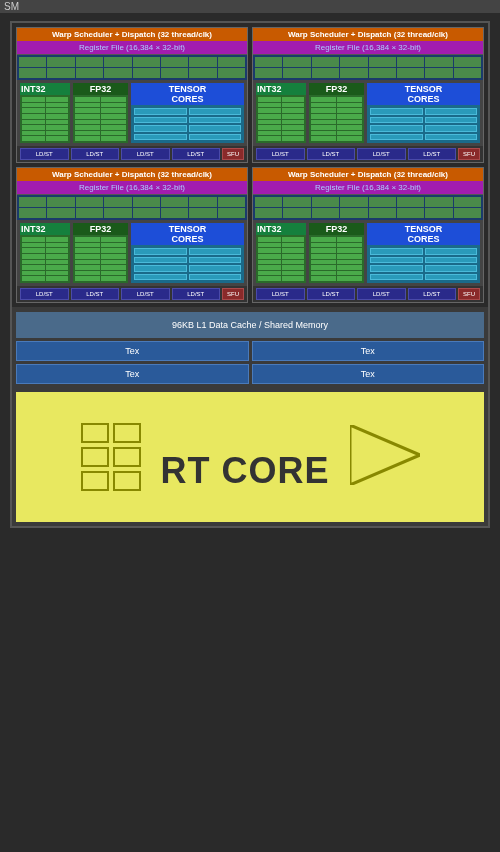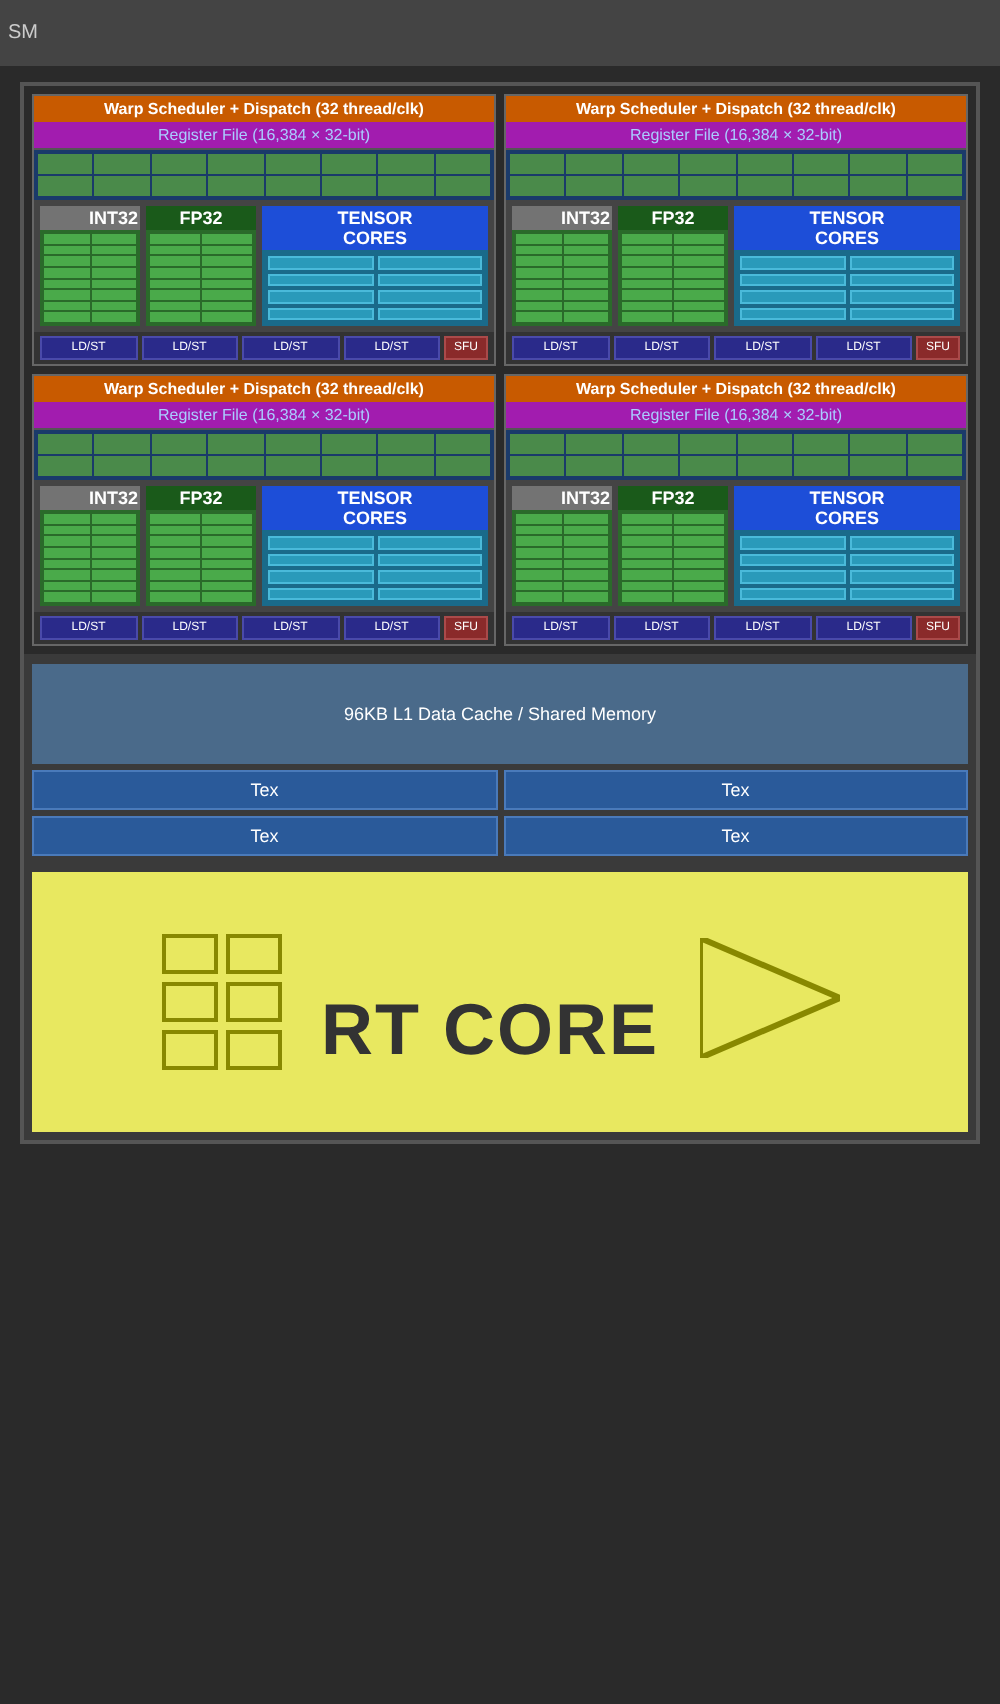--- a/index.html
+++ b/index.html
@@ -87,22 +87,22 @@
     }
 
     .int32-cell {
       background: #4aaa4a;
     }
 
     .int32-label {
       color: white;
       font-size: 9px;
       font-weight: bold;
-      text-align: right;
-      background: #737373;
+      text-align: left;
+      background: #15803d;
       padding: 1px;
     }
 
     .int32-wrapper {
       flex: 0 0 50px;
       display: flex;
       flex-direction: column;
     }
 
     .fp32-wrapper {
@@ -193,21 +193,21 @@
 
     .bottom-section {
       padding: 2px 4px;
     }
 
     .l1-cache {
       background: #4a6a8a;
       color: white;
       font-size: 9px;
       text-align: center;
-      padding: 20px;
+      padding: 8px;
       margin: 3px 0;
     }
 
     .tex-row {
       display: grid;
       grid-template-columns: 1fr 1fr;
       gap: 3px;
       margin-bottom: 3px;
     }
 
@@ -236,21 +236,21 @@
       font-weight: bold;
       color: #333;
       letter-spacing: 1px;
       margin-top: 28px;
     }
 
     .sm-title {
       background: #444;
       color: #ccc;
       font-size: 10px;
-      padding: 11px 4px;
+      padding: 1px 4px;
     }
 
     .diagram-left {
       display: flex;
       flex-direction: column;
       gap: 5px;
     }
 
     .relative-container {
       position: relative;

